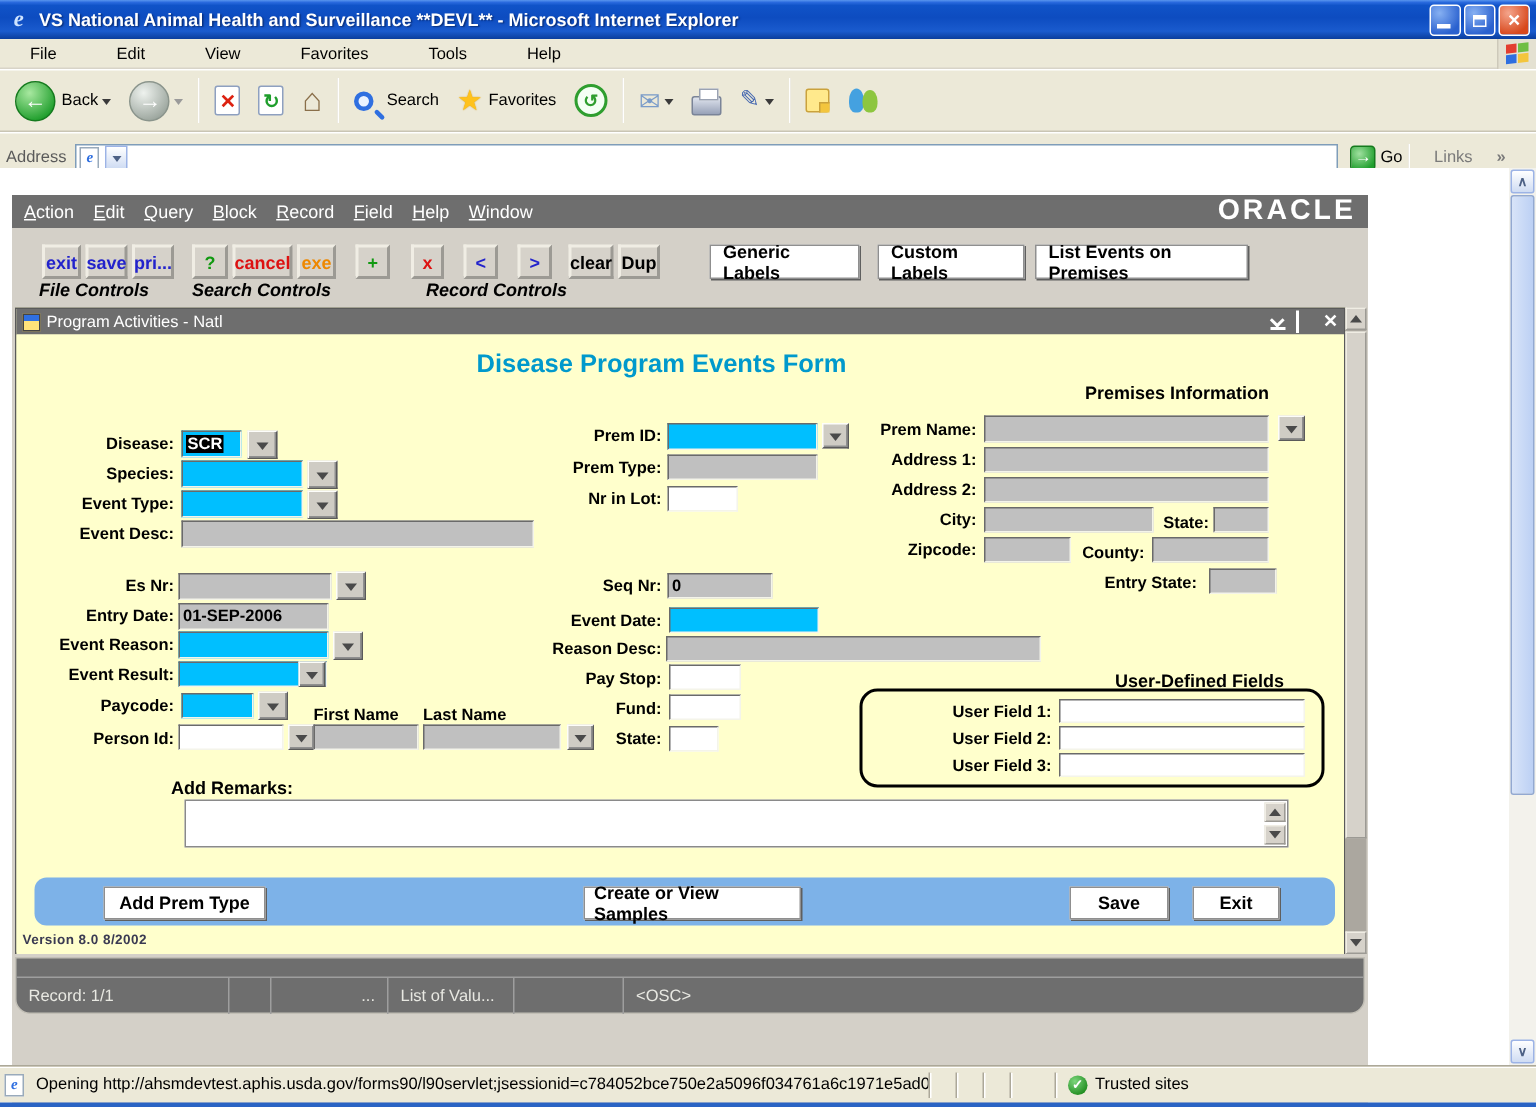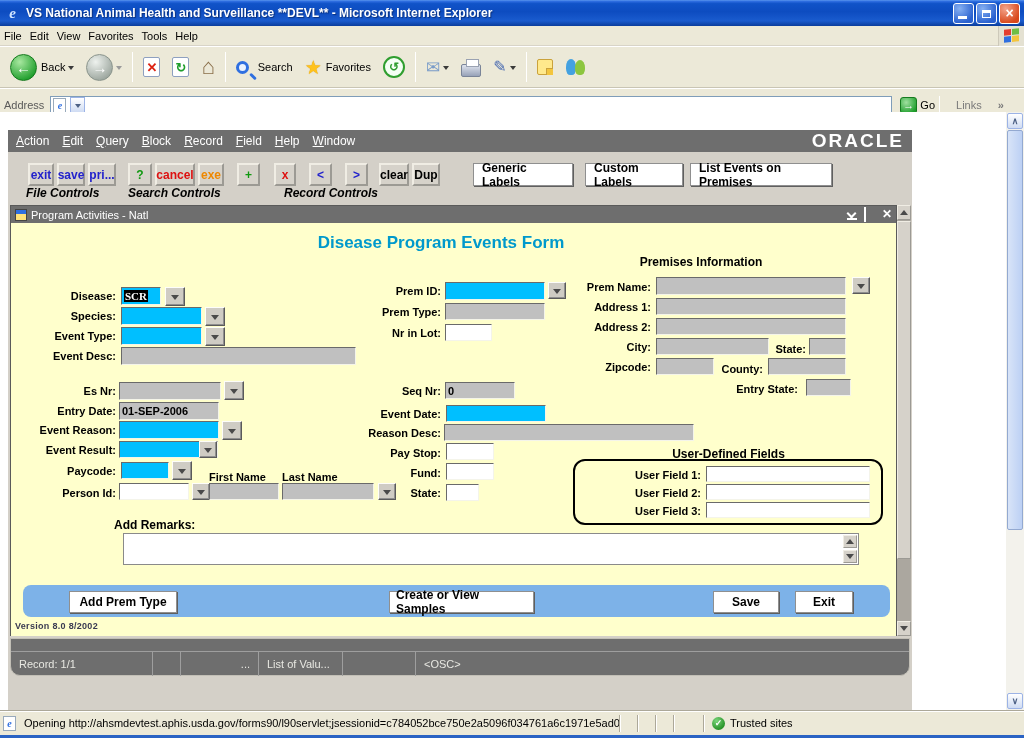--- a/index.html
+++ b/index.html
@@ -18,21 +18,21 @@
   .cap-btn{width:21px;height:21px;border-radius:3px;border:1px solid #fff;margin-left:2px;
     display:flex;align-items:center;justify-content:center;position:relative;}
   .cap-blue{background:radial-gradient(circle at 30% 25%,#86b0f2,#2a61cf 75%);}
   .cap-red{background:radial-gradient(circle at 30% 25%,#f4a58c,#d8481c 75%);}
   .glyph-min{position:absolute;left:4px;bottom:4px;width:9px;height:3px;background:#fff;}
   .glyph-rest{position:absolute;left:5px;top:6px;width:9px;height:8px;border:1px solid #fff;border-top:3px solid #fff;background:transparent;}
   .glyph-x{color:#fff;font:bold 14px "Liberation Sans",sans-serif;line-height:14px;}
 
   .menubar{position:absolute;left:0;top:26px;width:1024px;height:20px;background:#ece9d8;
     border-bottom:1px solid #d8d4c8;display:flex;align-items:center;font-size:11px;color:#000;}
-  .menubar .mi{padding:2px 4px;}
+  .menubar .mi{padding:2px 20px;}
   .winflag-btn{margin-left:auto;width:26px;height:20px;background:#e4e1d2;border-left:1px solid #cdc9ba;
     display:flex;align-items:center;justify-content:center;}
   .winflag{display:grid;grid-template-columns:7px 7px;grid-template-rows:6px 6px;gap:1px;transform:skewY(-6deg);}
   .winflag span{display:block;}
 
   .toolbar{position:absolute;left:0;top:47px;width:1024px;height:41px;background:#ece9d8;
     border-bottom:1px solid #c9c5b4;display:flex;align-items:center;padding:0 4px;font-size:11px;}
   .tbi{display:flex;align-items:center;margin:0 3px;height:34px;padding:0 3px;}
   .circ{width:27px;height:27px;border-radius:50%;display:flex;align-items:center;justify-content:center;
     color:#fff;font-weight:bold;font-size:15px;line-height:15px;}
@@ -117,30 +117,30 @@
   .wc-min::before{content:"";position:absolute;left:2px;top:1px;width:5px;height:5px;
     border-right:2px solid #fff;border-bottom:2px solid #fff;transform:rotate(45deg);}
   .wc-min::after{content:"";position:absolute;left:1px;bottom:0;width:10px;height:2px;background:#fff;}
   .wc-rest{border:1px solid #fff;border-top:2px solid #fff;width:9px;height:8px;margin-top:2px;}
   .wc-x{color:#fff;font-weight:bold;font-size:12px;line-height:11px;}
 
   .obody{position:absolute;left:0;top:17px;width:885px;height:413px;background:#ffffcc;overflow:hidden;}
 
   .ftitle{position:absolute;left:0;top:10px;width:860px;text-align:center;
     font-weight:bold;font-size:17px;color:#0099cc;}
-  .sect{position:absolute;font-weight:bold;font-size:12px;color:#000;text-align:center;}
+  .sect{position:absolute;font-weight:bold;font-size:12px;color:#000;text-align:right;}
 
   .lbl{position:absolute;font-weight:bold;font-size:11px;color:#000;text-align:right;height:14px;line-height:14px;}
   .llbl{position:absolute;font-weight:bold;font-size:11px;color:#000;text-align:left;height:14px;line-height:14px;}
   .fld{position:absolute;border:1px solid;border-color:#6a6a6a #f4f4ea #f4f4ea #6a6a6a;
     font-weight:bold;font-size:11px;color:#000;display:flex;align-items:center;padding:0 2px;}
   .cyan{background:#00BFFF;}
   .grayf{background:#c0c0c0;}
   .whitef{background:#fff;}
-  .selval{background:#000000;color:#fff;padding:0 1px;font-family:Liberation Serif, serif;}
+  .selval{background:#000000;color:#fff;padding:0 1px;}
   .dd{position:absolute;width:20px;height:19px;background:#cfccc4;border:1px solid;
     border-color:#fdfdfa #5a5a5a #5a5a5a #fdfdfa;box-shadow:inset -1px -1px 0 #8f8f8f;
     display:flex;align-items:center;justify-content:center;}
   .dd::after{content:"";width:0;height:0;border:4px solid transparent;border-top:5px solid #4a4a4a;margin-top:5px;}
   .dd-s{width:18px;height:17px;}
 
   .udfbox{position:absolute;border:2px solid #000;border-radius:12px;background:transparent;}
 
   .remarks{position:absolute;background:#fff;border:1px solid #8a8a8a;}
   .rscroll{position:absolute;right:1px;top:1px;width:14px;height:28px;display:flex;flex-direction:column;justify-content:space-between;}

